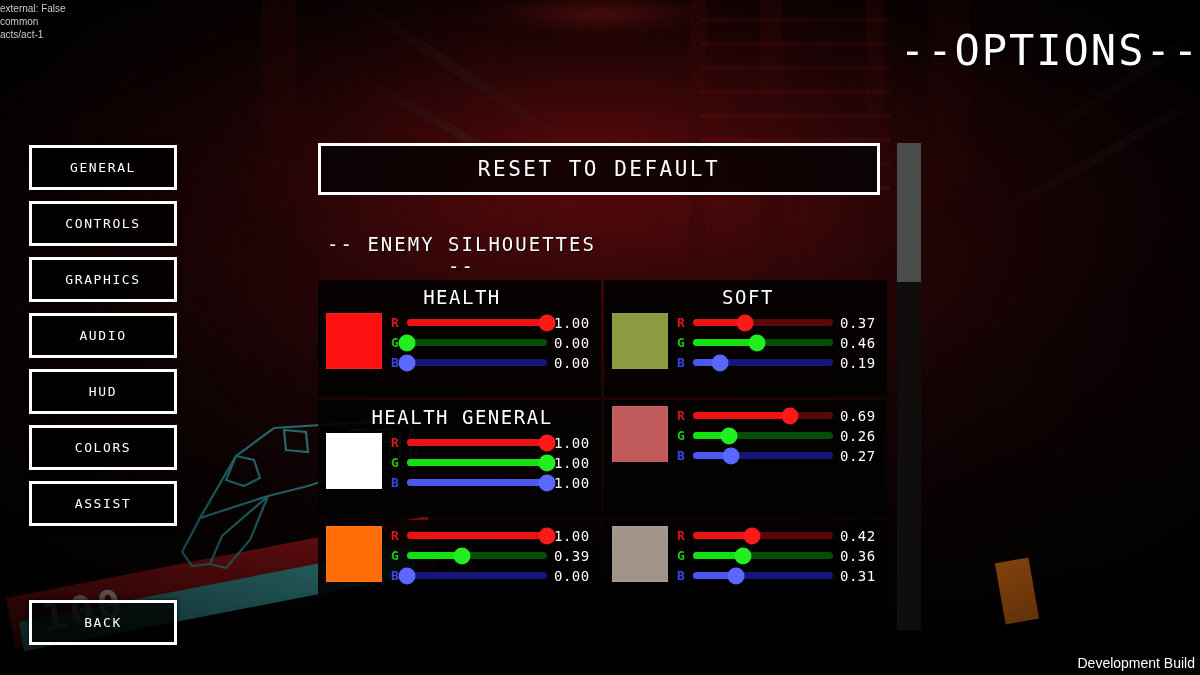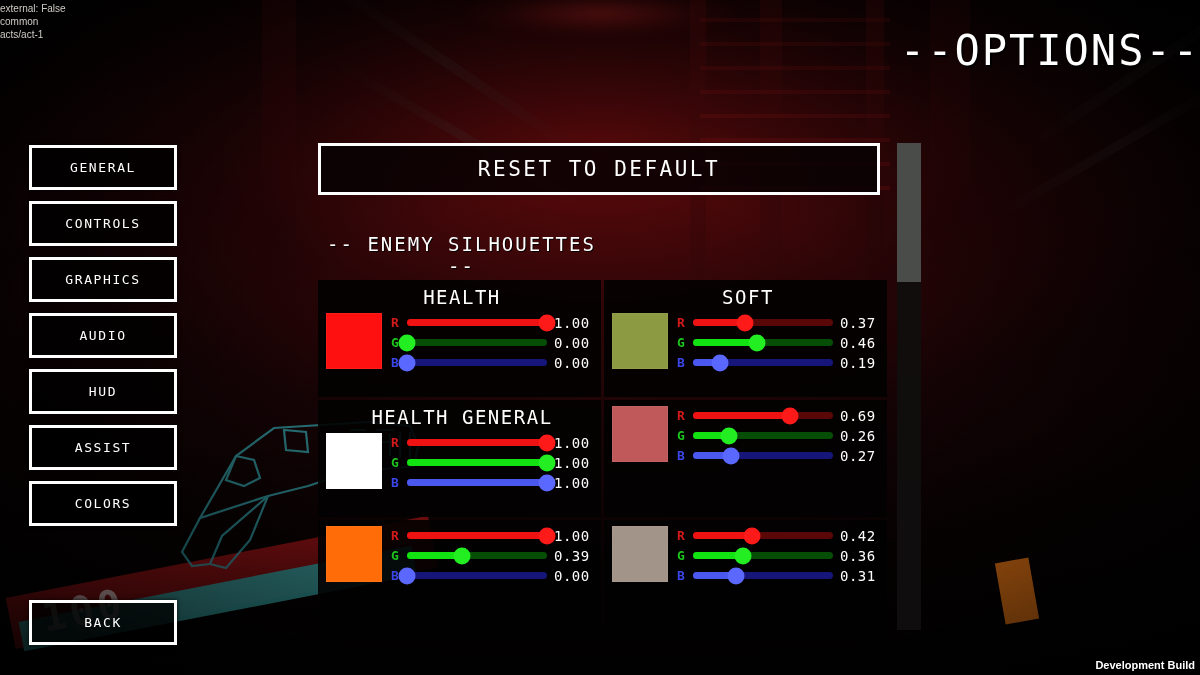--- a/index.html
+++ b/index.html
@@ -323,22 +323,22 @@
     background: #4a4c4a;
     cursor: grab;
   }
 
   
   #dev-build {
     position: absolute;
     right: 5px;
     bottom: 4px;
     font-family: "Liberation Sans", sans-serif;
-    font-size: 11px;
-    font-weight: bold;
+    font-size: 14px;
+    font-weight: normal;
     color: #ffffff;
     text-shadow: 0 0 3px #000;
   }
 </style>
 </head>
 <body>
 
 <div id="scene">
   <div class="glow-top"></div>
 
@@ -394,22 +394,22 @@
 <div id="title-block">
   <div id="main-title">--OPTIONS--</div>
 </div>
 
 <div id="sidebar">
   <div class="nav-btn">GENERAL</div>
   <div class="nav-btn">CONTROLS</div>
   <div class="nav-btn">GRAPHICS</div>
   <div class="nav-btn">AUDIO</div>
   <div class="nav-btn">HUD</div>
+  <div class="nav-btn">COLORS</div>
   <div class="nav-btn">ASSIST</div>
-  <div class="nav-btn">COLORS</div>
 </div>
 
 <div id="back-btn-wrap">
   <div class="nav-btn">BACK</div>
 </div>
 
 <div id="reset-btn">RESET TO DEFAULT</div>
 
 <div id="section-headers">
   <div id="hdr-enemy" class="section-header">-- ENEMY SILHOUETTES --</div>

